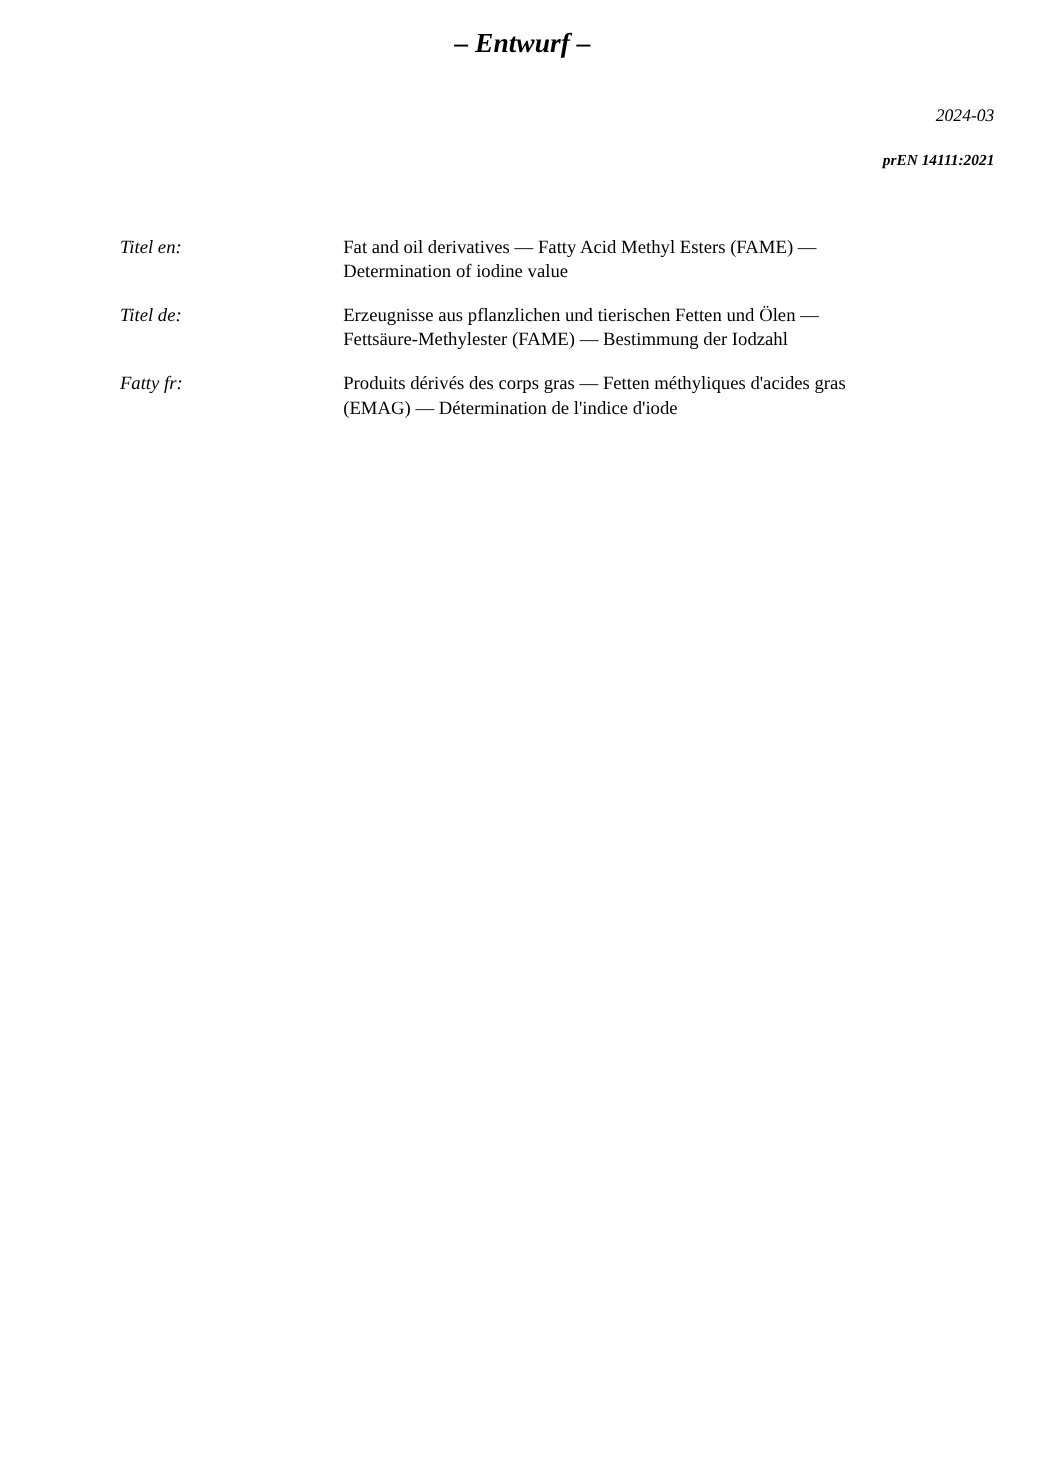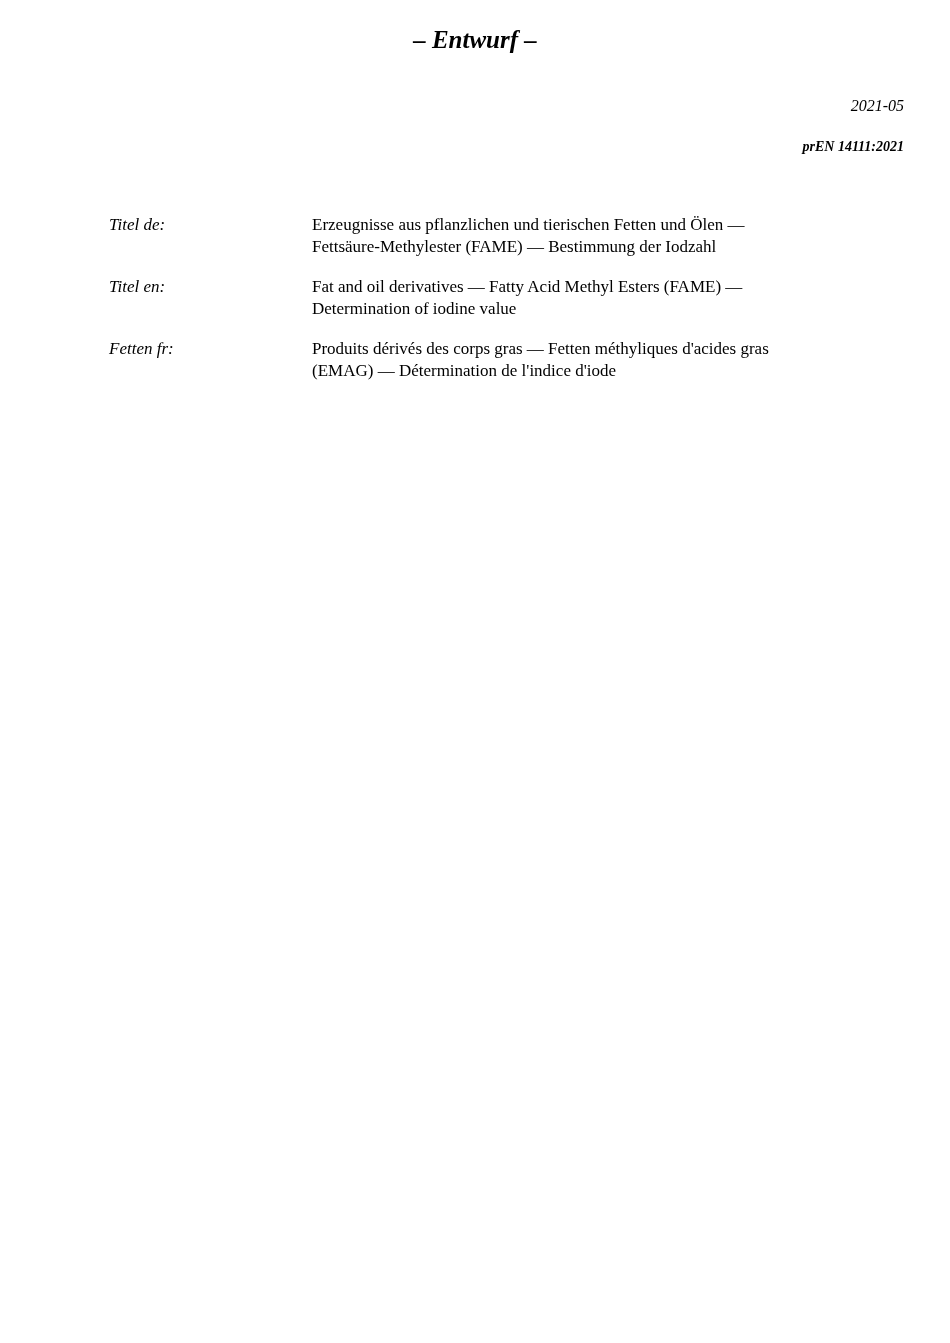--- a/index.html
+++ b/index.html
@@ -75,44 +75,44 @@
     white-space: nowrap;
   }
 </style>
 </head>
 <body>
 
 <div class="page">
 
   <div class="draft-heading">– Entwurf –</div>
 
-  <div class="doc-date">2021-05</div>
+  <div class="doc-date">2024-03</div>
 
   <div class="doc-number">prEN 14111:2021</div>
 
   <div class="titles">
+
+    <div class="title-row">
+      <div class="title-label">Titel en:</div>
+      <div class="title-value">
+        <span>Fat and oil derivatives — Fatty Acid Methyl Esters (FAME) —</span>
+        <span>Determination of iodine value</span>
+      </div>
+    </div>
 
     <div class="title-row">
       <div class="title-label">Titel de:</div>
       <div class="title-value">
         <span>Erzeugnisse aus pflanzlichen und tierischen Fetten und Ölen —</span>
         <span>Fettsäure-Methylester (FAME) — Bestimmung der Iodzahl</span>
       </div>
     </div>
 
     <div class="title-row">
-      <div class="title-label">Titel en:</div>
-      <div class="title-value">
-        <span>Fat and oil derivatives — Fatty Acid Methyl Esters (FAME) —</span>
-        <span>Determination of iodine value</span>
-      </div>
-    </div>
-
-    <div class="title-row">
-      <div class="title-label">Fetten fr:</div>
+      <div class="title-label">Fatty fr:</div>
       <div class="title-value">
         <span>Produits dérivés des corps gras — Fetten méthyliques d'acides gras</span>
         <span>(EMAG) — Détermination de l'indice d'iode</span>
       </div>
     </div>
 
   </div>
 </div>
 
 </body></html>

